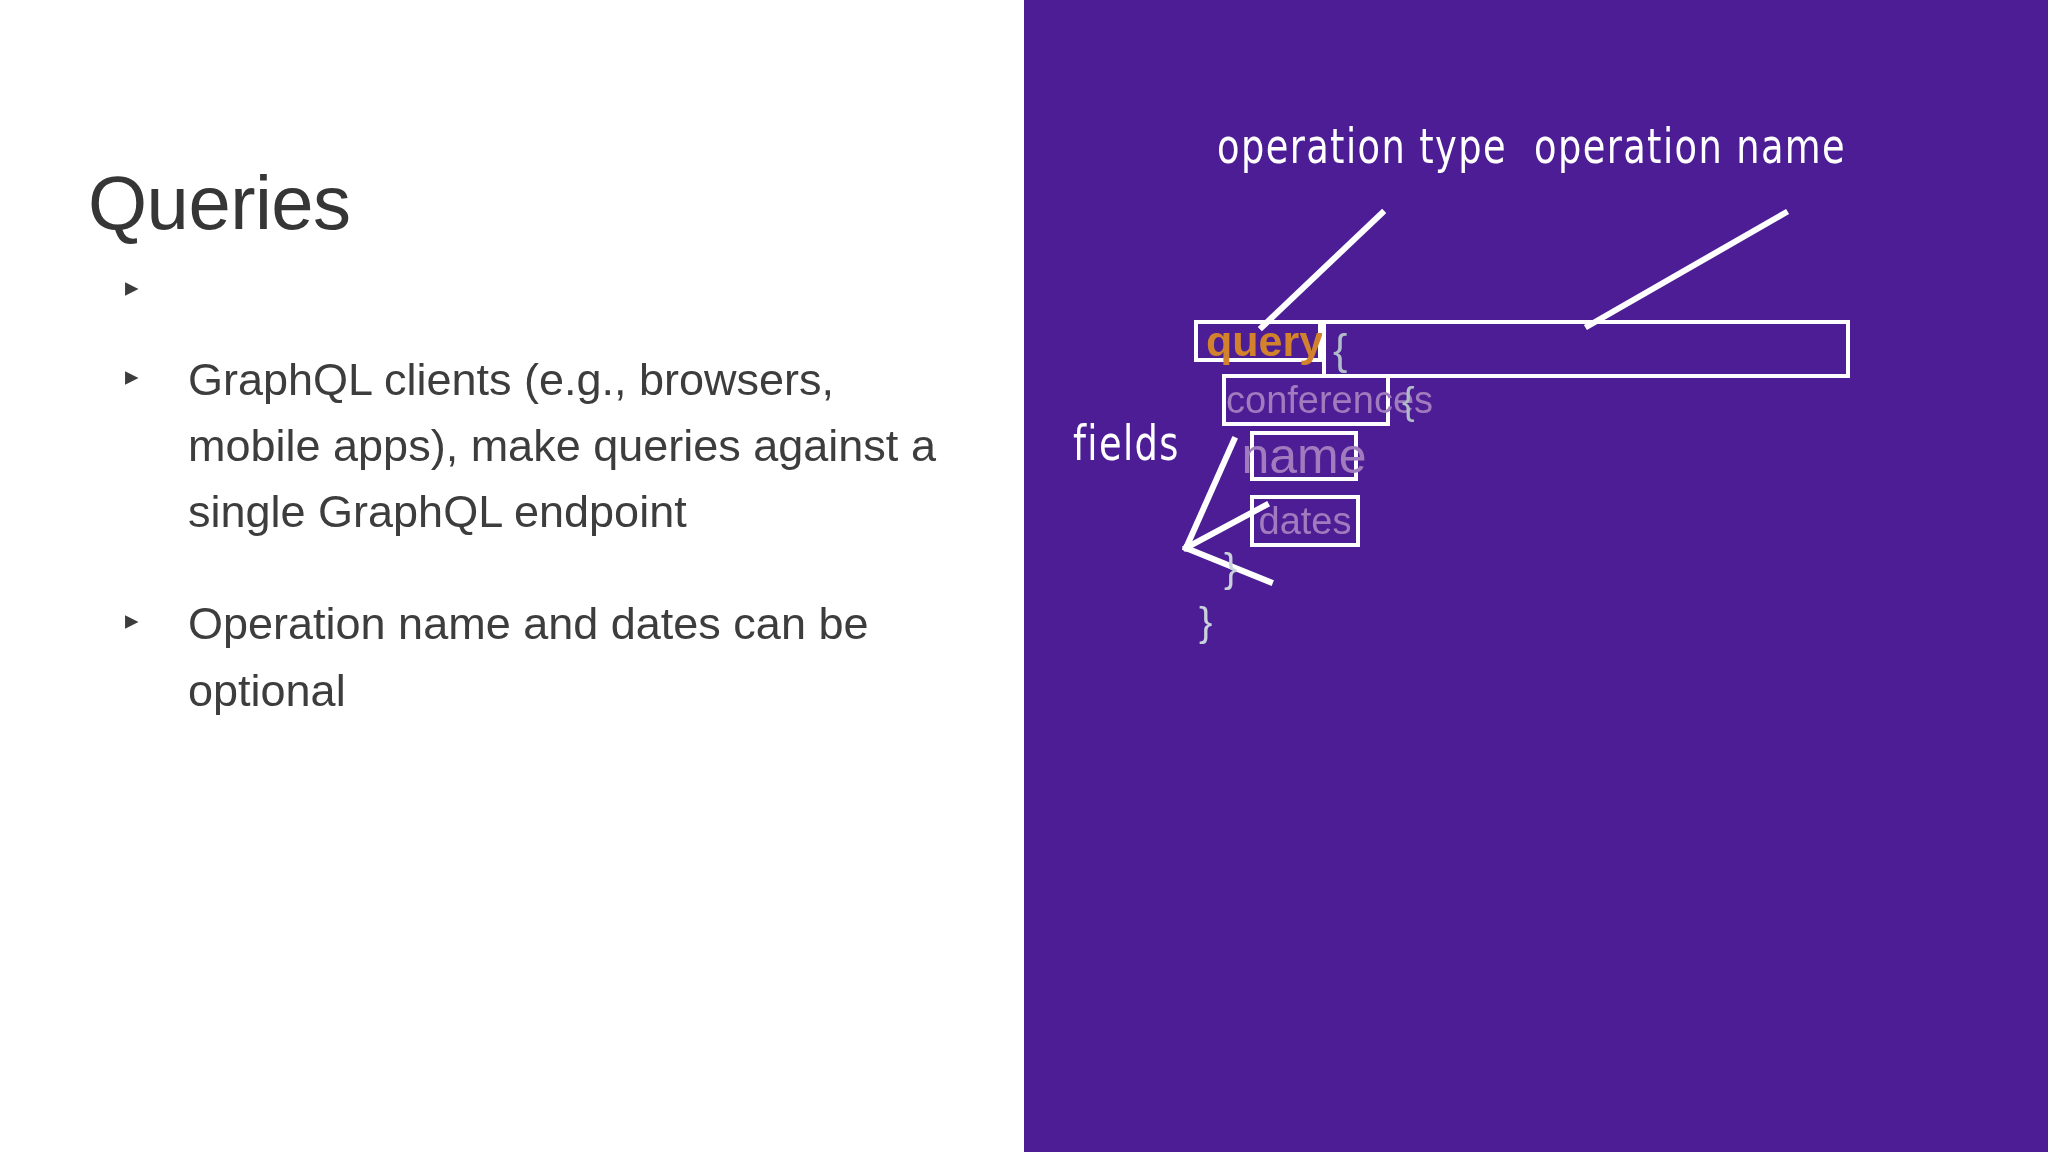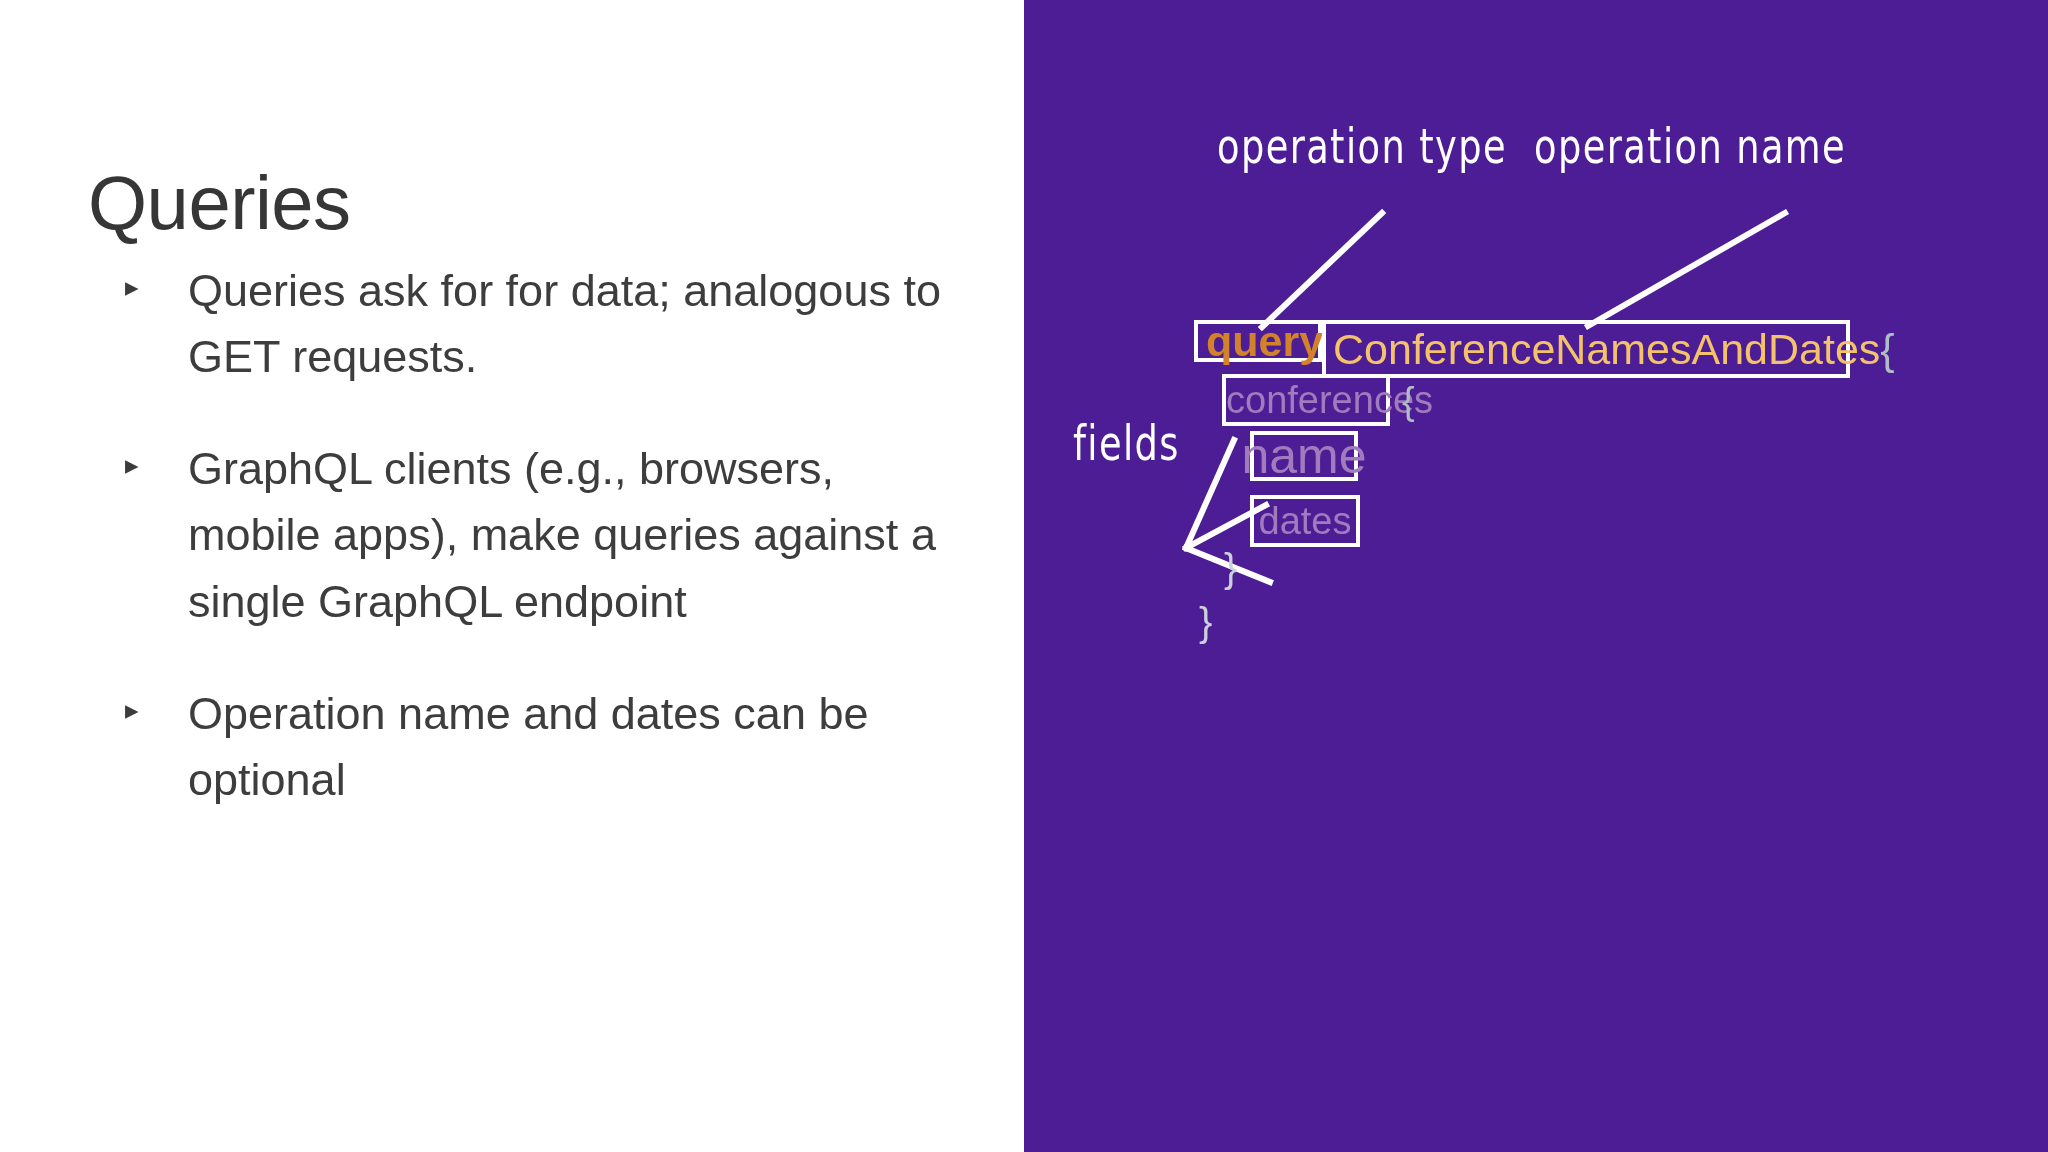--- a/index.html
+++ b/index.html
@@ -213,21 +213,20 @@
 <div class="slide">
 
   <div class="left-panel">
 
     <div class="slide-title">Queries</div>
 
     <div class="bullet-list">
 
       <div class="bullet-item">
         <div class="bullet-marker">▸</div>
-        <div class="bullet-text">Queries ask for for data; analogous to GET requests.</div>
       </div>
 
       <div class="bullet-item">
         <div class="bullet-marker">▸</div>
         <div class="bullet-text">GraphQL clients (e.g., browsers, mobile apps), make queries against a single GraphQL endpoint</div>
       </div>
 
       <div class="bullet-item">
         <div class="bullet-marker">▸</div>
         <div class="bullet-text">Operation name and dates can be optional</div>
@@ -256,21 +255,20 @@
 
       <div class="annot-label" id="annot-fields">fields</div>
 
       <div class="code-area">
 
         <div class="boxed" id="box-query">
           <span>query</span>
         </div>
 
         <div class="boxed" id="box-opname">
-          <span class="opname">ConferenceNamesAndDates</span>
             <span class="brace">{</span>
         </div>
 
         <div class="boxed" id="box-conferences">
           <span>conferences</span>
         </div>
 
         <div class="code-token" id="brace-conferences">{</div>
 
         <div class="boxed" id="box-name">

